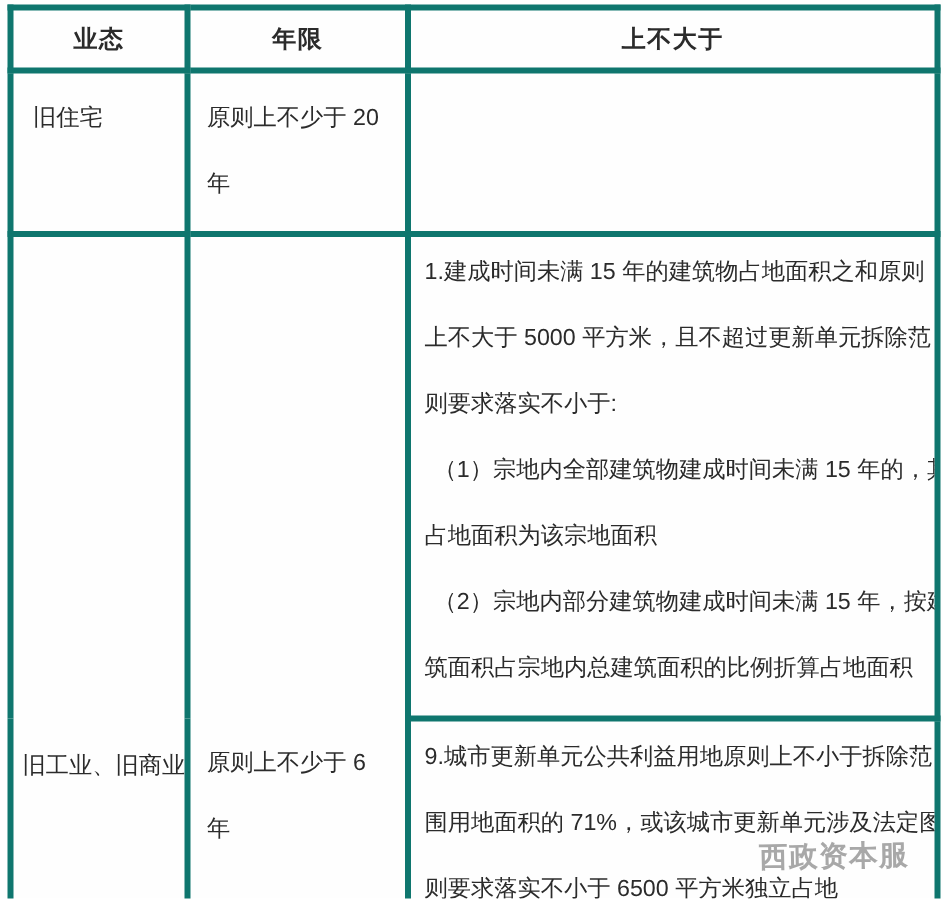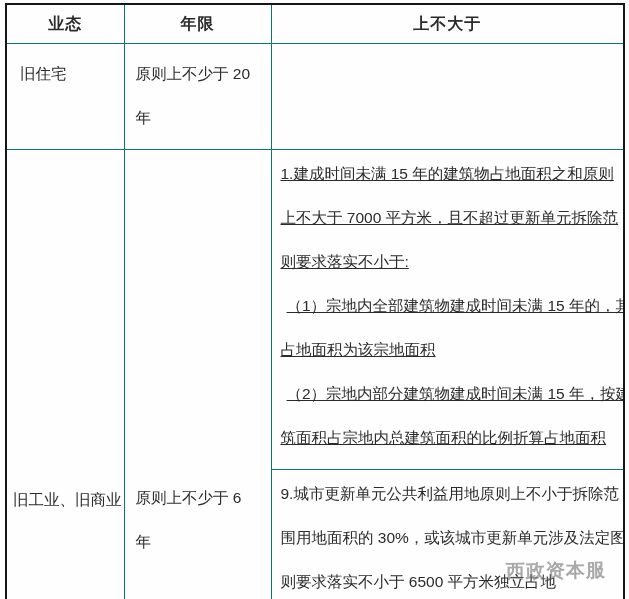--- a/index.html
+++ b/index.html
@@ -23,21 +23,21 @@
     position: absolute;
     top: 3px;
     left: 5px;
     border-collapse: collapse;
     table-layout: fixed;
     width: 618px;
     border: 2px solid #161616;
   }
   .policy-table th,
   .policy-table td {
-    border: 1px solid #0f766e;
+    border: 4px solid #0f766e;
     padding: 0;
     vertical-align: top;
     font-size: 15.5px;
     overflow: hidden;
   }
   .policy-table th {
     height: 38px;
     font-size: 16px;
     font-weight: bold;
     text-align: center;
@@ -68,21 +68,20 @@
   }
   td.cell-term-2 {
     vertical-align: bottom;
     padding: 0 4px 40px 11px;
     line-height: 44px;
   }
   td.cell-exc-1 {
     height: 317px;
     padding: 2px 4px 0 9px;
     line-height: 44px;
-    text-decoration: underline;
   }
   td.cell-exc-2 {
     height: 130px;
     padding: 2px 4px 0 9px;
     line-height: 44px;
   }
   .ln {
     white-space: nowrap;
     height: 44px;
     line-height: 44px;
@@ -129,32 +128,32 @@
         <td class="cell-exc-empty"></td>
       </tr>
       <tr>
         <td class="cell-cat-2" rowspan="2">旧工业、旧商业</td>
         <td class="cell-term-2" rowspan="2">
           <div class="ln">原则上不少于 6</div>
           <div class="ln">年</div>
         </td>
         <td class="cell-exc-1">
           <div class="ln">1.建成时间未满 15 年的建筑物占地面积之和原则</div>
-          <div class="ln">上不大于 7000 平方米，且不超过更新单元拆除范</div>
+          <div class="ln">上不大于 5000 平方米，且不超过更新单元拆除范</div>
           <div class="ln">则要求落实不小于:</div>
           <div class="ln indent">（1）宗地内全部建筑物建成时间未满 15 年的，其</div>
           <div class="ln">占地面积为该宗地面积</div>
           <div class="ln indent">（2）宗地内部分建筑物建成时间未满 15 年，按建</div>
           <div class="ln">筑面积占宗地内总建筑面积的比例折算占地面积</div>
         </td>
       </tr>
       <tr>
         <td class="cell-exc-2">
           <div class="ln">9.城市更新单元公共利益用地原则上不小于拆除范</div>
-          <div class="ln">围用地面积的 30%，或该城市更新单元涉及法定图</div>
+          <div class="ln">围用地面积的 71%，或该城市更新单元涉及法定图</div>
           <div class="ln">则要求落实不小于 6500 平方米独立占地</div>
         </td>
       </tr>
     </tbody>
   </table>
 
   <div class="watermark">西政资本服</div>
 
 </div>
 

